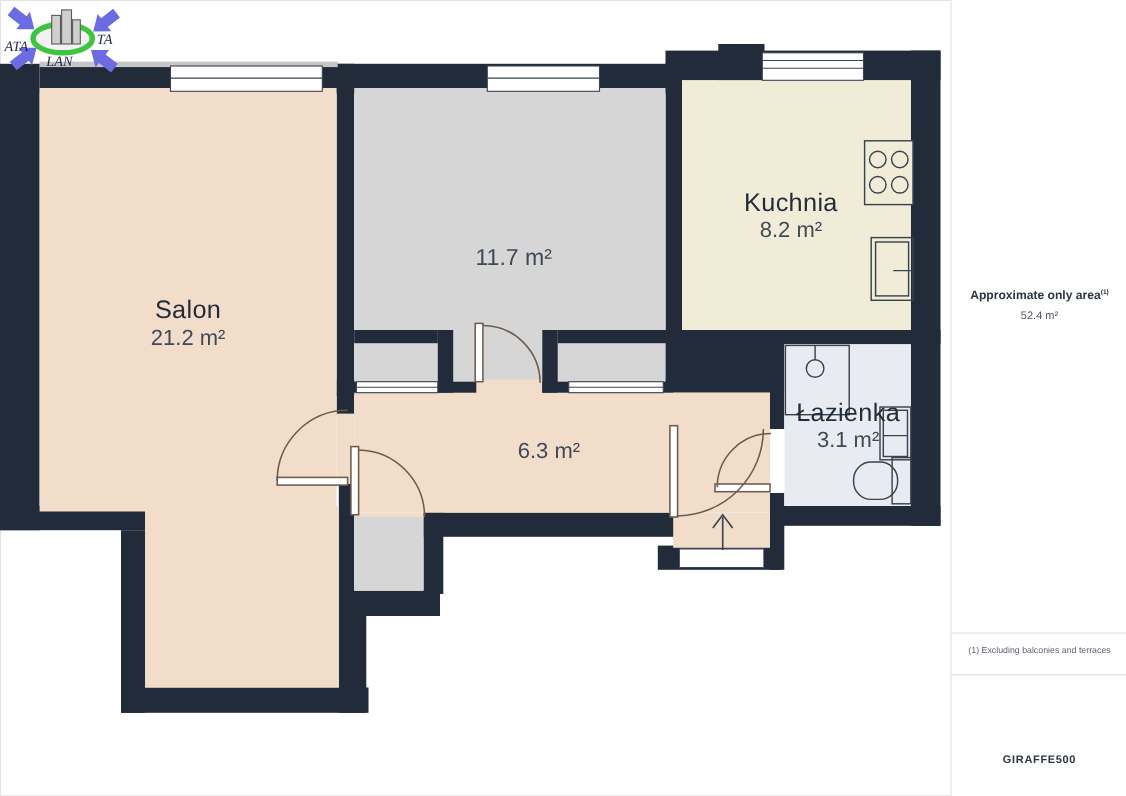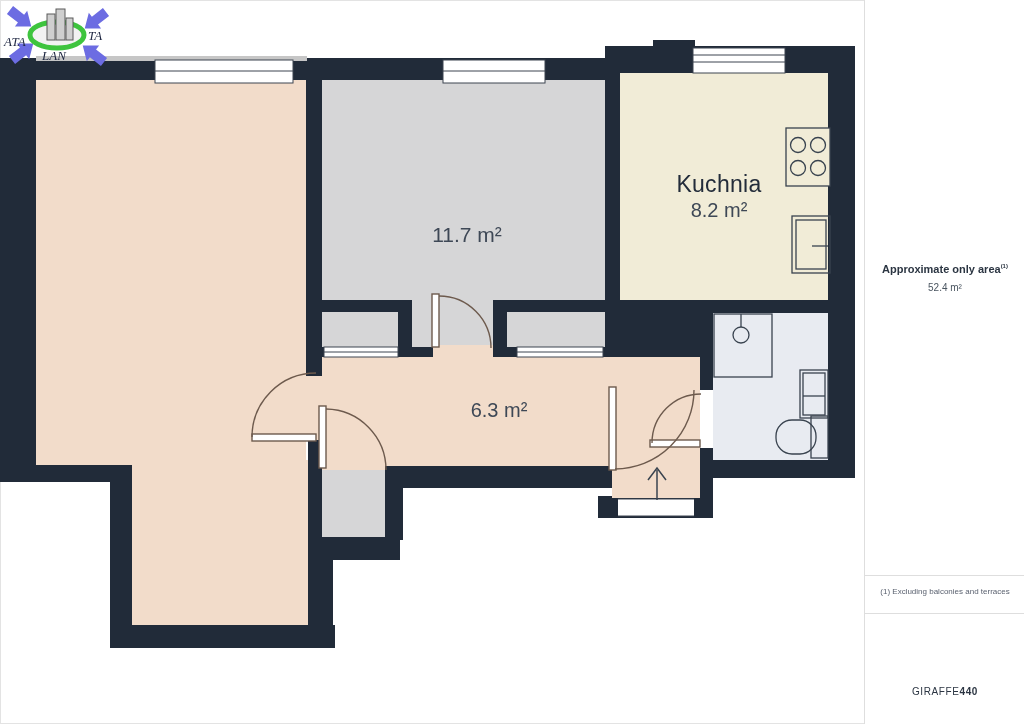--- a/index.html
+++ b/index.html
@@ -22,21 +22,21 @@
   .total-label sup { font-size:6px; font-weight:bold; }
   .total-value { font-size:10px; color:#4a5560; margin-top:7px; }
   .divider { position:absolute; left:0; right:0; height:1px; background:#dedede; }
   .d1 { top:575px; } .d2 { top:613px; }
   .footnote { position:absolute; top:587px; left:0; right:0; text-align:center;
               font-size:8px; color:#5b6270; }
   .disclaimer { position:absolute; top:626px; left:11px; right:11px; text-align:center;
                 font-size:8px; line-height:10px; color:#5b6270; }
   .brand { position:absolute; top:686px; left:0; right:0; text-align:center;
            font-size:10px; letter-spacing:.6px; color:#2b3542; }
-  .brand .b1 { font-weight:normal; }
+  .brand .b1 { font-weight:bold; }
   .brand .b2 { font-weight:bold; }
 
   .logo-text { font-family:"Liberation Serif","DejaVu Serif",serif; font-style:italic;
                fill:#1f2742; }
 </style>
 </head>
 <body>
 
 <div class="canvas">
 
@@ -173,29 +173,37 @@
         <path d="M615,469 A79,79 0 0 0 694,390" fill="none"></path>
       </g>
     </g>
 
     <g stroke="#39434f" stroke-width="1.5" fill="none">
       <line x1="657" y1="500" x2="657" y2="470"></line>
       <polyline points="648,480 657,468 666,480"></polyline>
     </g>
   </svg>
 
+  <div class="room-label" style="left:171px; top:294px;">
+    <div class="room-name">Salon</div>
+    <div class="room-area">21.2 m²</div>
+  </div>
   <div class="room-label" style="left:467px; top:186px;margin-top:48px;">
     <div class="room-area" style="font-size:21px;">11.7 m²</div>
   </div>
   <div class="room-label" style="left:719px; top:196px;">
     <div class="room-name">Kuchnia</div>
     <div class="room-area">8.2 m²</div>
   </div>
   <div class="room-label" style="left:499px; top:410px;">
     <div class="room-area">6.3 m²</div>
+  </div>
+  <div class="room-label" style="left:771px; top:387px;">
+    <div class="room-name">Łazienka</div>
+    <div class="room-area">3.1 m²</div>
   </div>
 
   <svg class="logo-svg" width="112" height="64" viewBox="0 0 112 64">
     <g fill="#6c6ce2">
       <polygon points="0,-5 14,-5 14,-10 27,0 14,10 14,5 0,5" transform="translate(8,8) rotate(38)"></polygon>
       <polygon points="0,-5 14,-5 14,-10 27,0 14,10 14,5 0,5" transform="translate(104,10) rotate(142)"></polygon>
       <polygon points="0,-5 14,-5 14,-10 27,0 14,10 14,5 0,5" transform="translate(10,58) rotate(-38)"></polygon>
       <polygon points="0,-5 14,-5 14,-10 27,0 14,10 14,5 0,5" transform="translate(102,60) rotate(218)"></polygon>
     </g>
     <ellipse cx="55" cy="33" rx="27" ry="13" fill="#f2f2f2" stroke="#3ec43e" stroke-width="5"></ellipse>
@@ -210,16 +218,16 @@
   </svg>
 
   <div class="sidebar">
     <div class="total-block">
       <div class="total-label"><span>Approximate only area</span><sup>(1)</sup></div>
       <div class="total-value">52.4 m²</div>
     </div>
     <div class="divider d1"></div>
     <div class="footnote">(1) Excluding balconies and terraces</div>
     <div class="divider d2"></div>
-    <div class="brand"><span class="b1">GIRAFFE</span><span class="b2">440</span></div>
+    <div class="brand"><span class="b1">GIRAFFE</span><span class="b2">500</span></div>
   </div>
 
 </div>
 
 </body></html>

